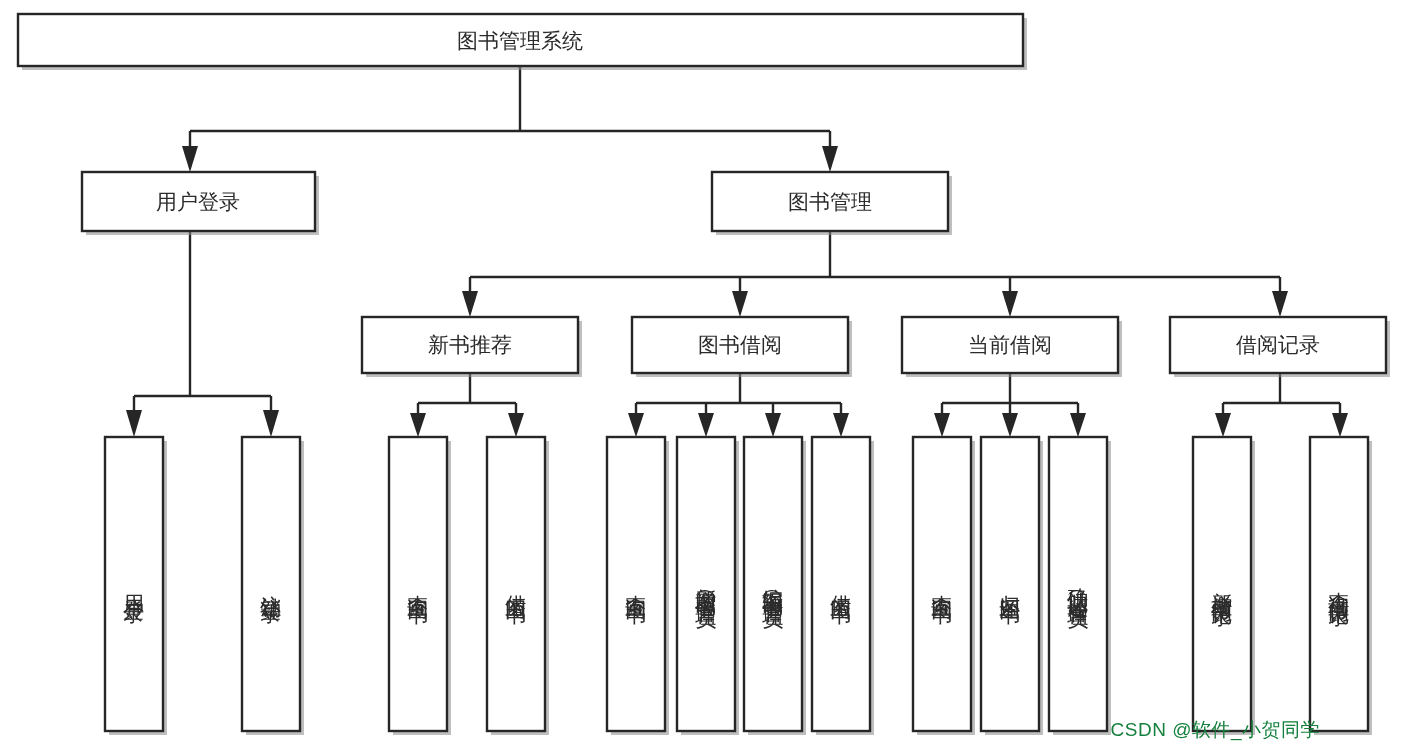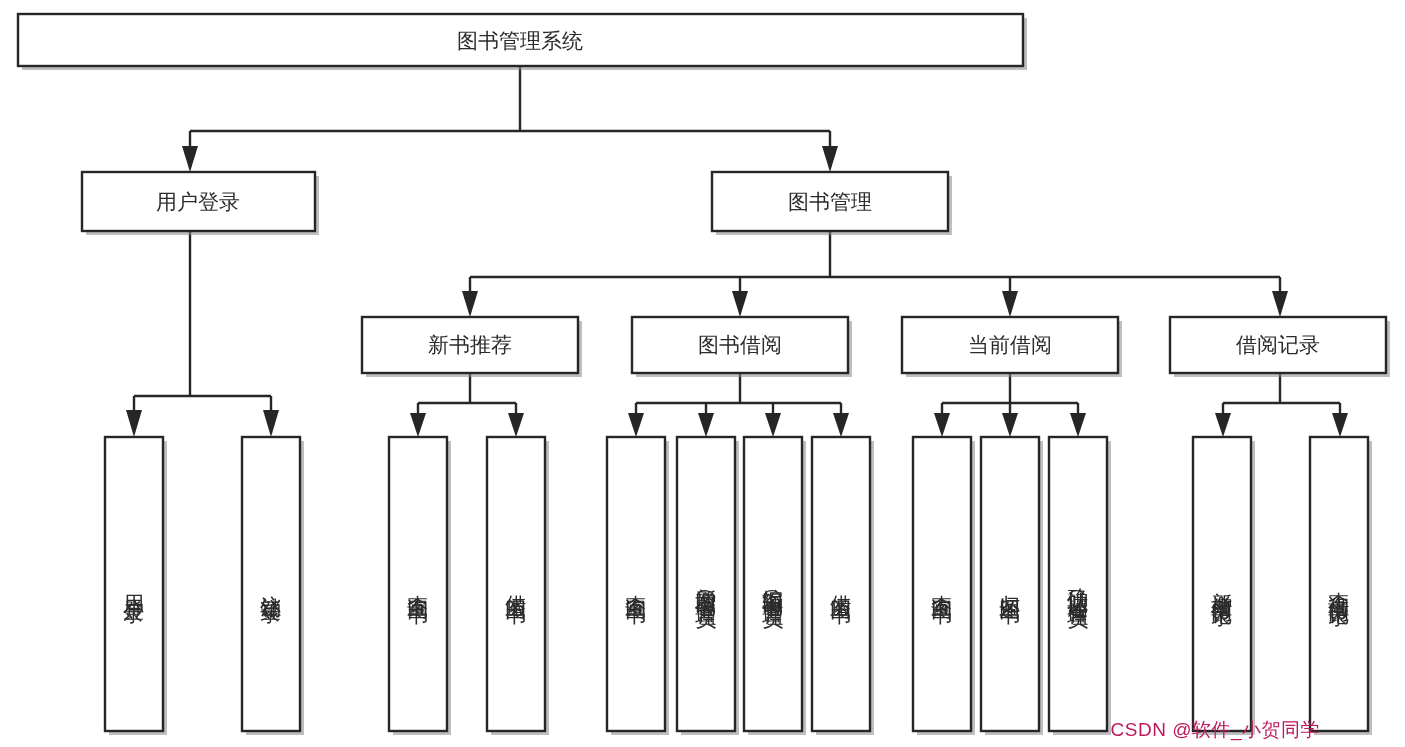--- a/index.html
+++ b/index.html
@@ -69,21 +69,21 @@
     letter-spacing: 3px;
     color: #2b2b2b;
     white-space: nowrap;
   }
   .watermark {
     position: absolute;
     right: 8px;
     bottom: 4px;
     font-family: "Liberation Sans", "DejaVu Sans", sans-serif;
     font-size: 19px;
-    color: #be185d;
+    color: #15803d;
     letter-spacing: 0.5px;
     white-space: nowrap;
   }
 </style>
 </head>
 <body>
 
 <div id="diagram-root">
 
   <svg class="diagram-canvas" viewBox="0 0 1405 747" xmlns="http://www.w3.org/2000/svg">

